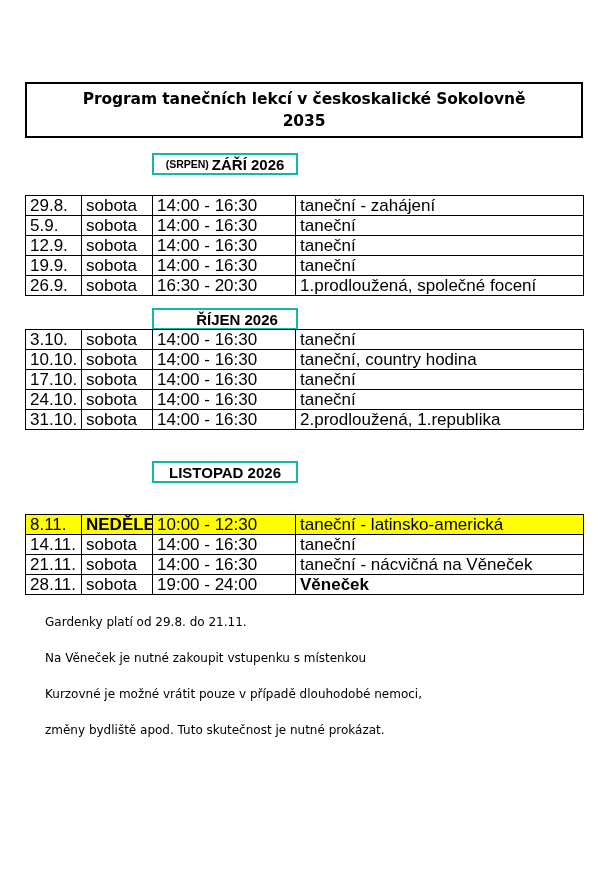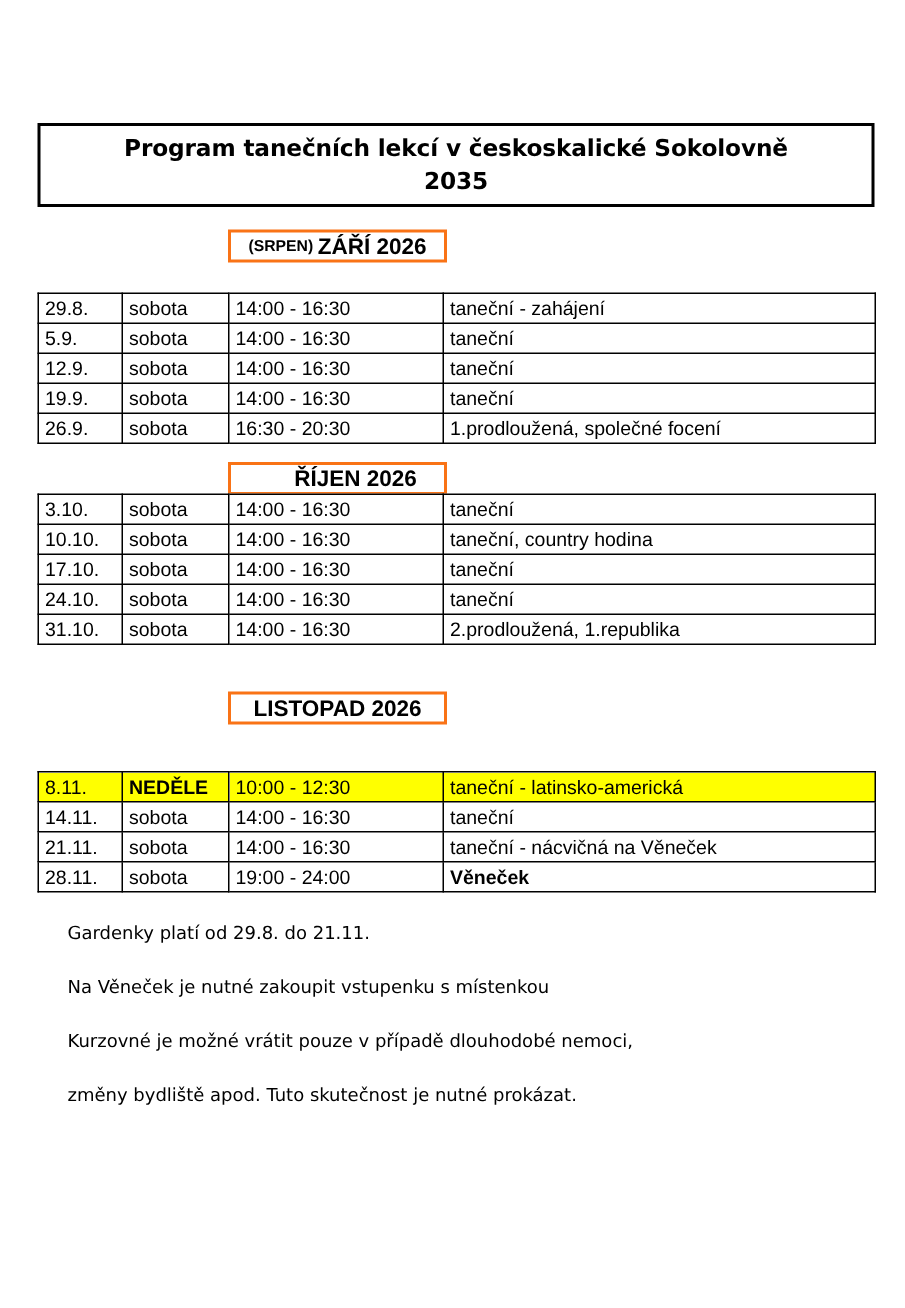--- a/index.html
+++ b/index.html
@@ -47,21 +47,21 @@
     letter-spacing: -0.1px;
     white-space: nowrap;
   }
 
   
   .month-box {
     position: absolute;
     left: 152px;
     width: 146px;
     height: 22px;
-    border: 2px solid #f97316;
+    border: 2px solid #14b8a6;
     box-sizing: border-box;
     background: #fff;
     display: flex;
     align-items: center;
     justify-content: center;
     overflow: hidden;
   }
   .month-main {
     font-family: "Liberation Sans", sans-serif;
     font-weight: bold;
@@ -92,21 +92,21 @@
   }
   #table-september { top: 195px; }
   #table-october   { top: 329px; }
   #table-november  { top: 514px; }
 
   .schedule-table td {
     border: 1px solid #000;
     height: 19px;
     padding: 0 0 0 4px;
     font-family: "Liberation Sans", sans-serif;
-    font-size: 13px;
+    font-size: 17px;
     line-height: 19px;
     vertical-align: middle;
     white-space: nowrap;
     overflow: hidden;
   }
   .col-date  { width: 56px; }
   .col-day   { width: 71px; }
   .col-time  { width: 143px; }
   .col-note  { width: 288px; }
 

